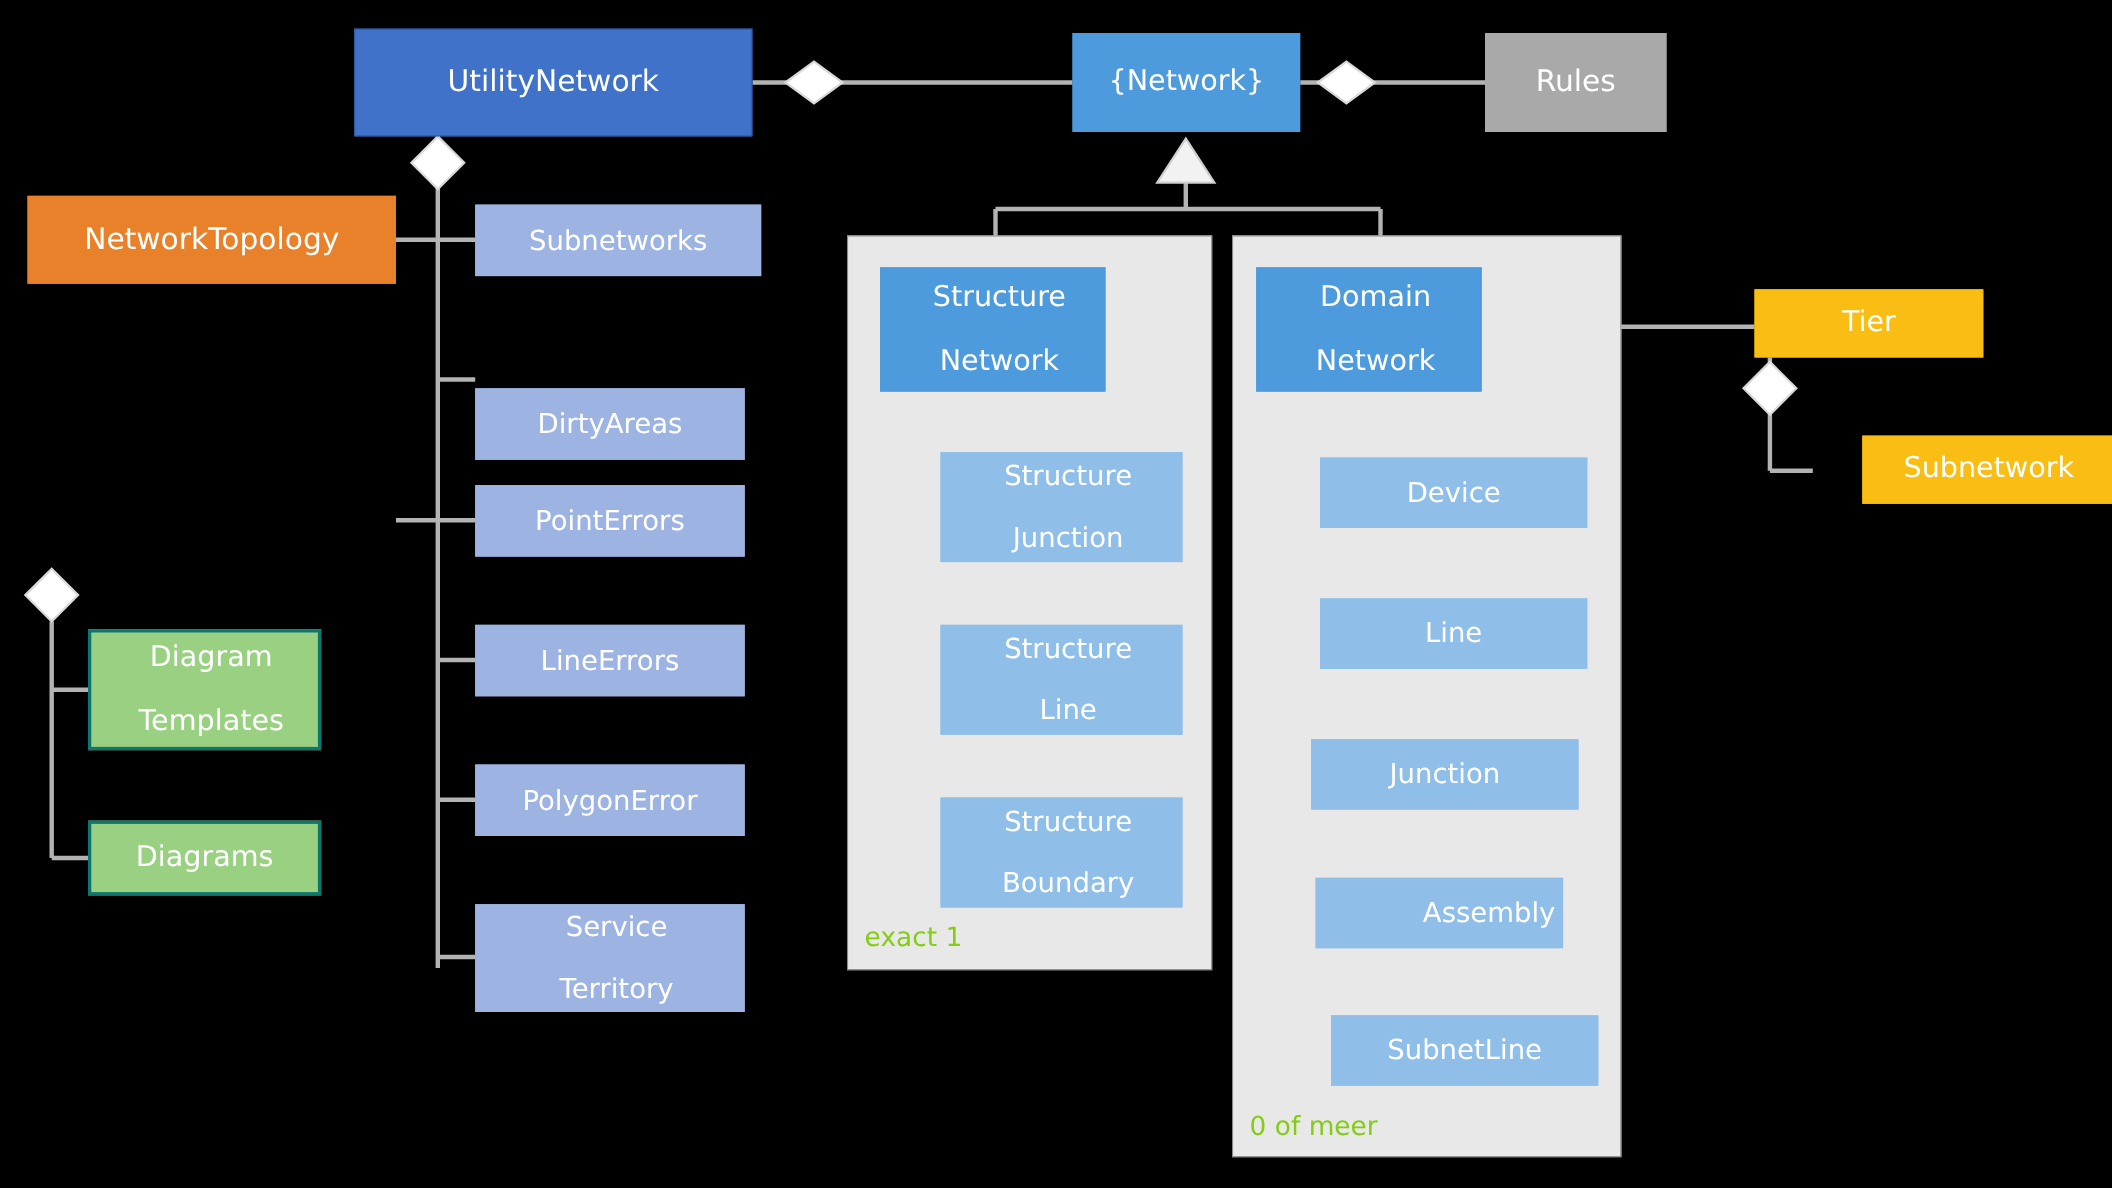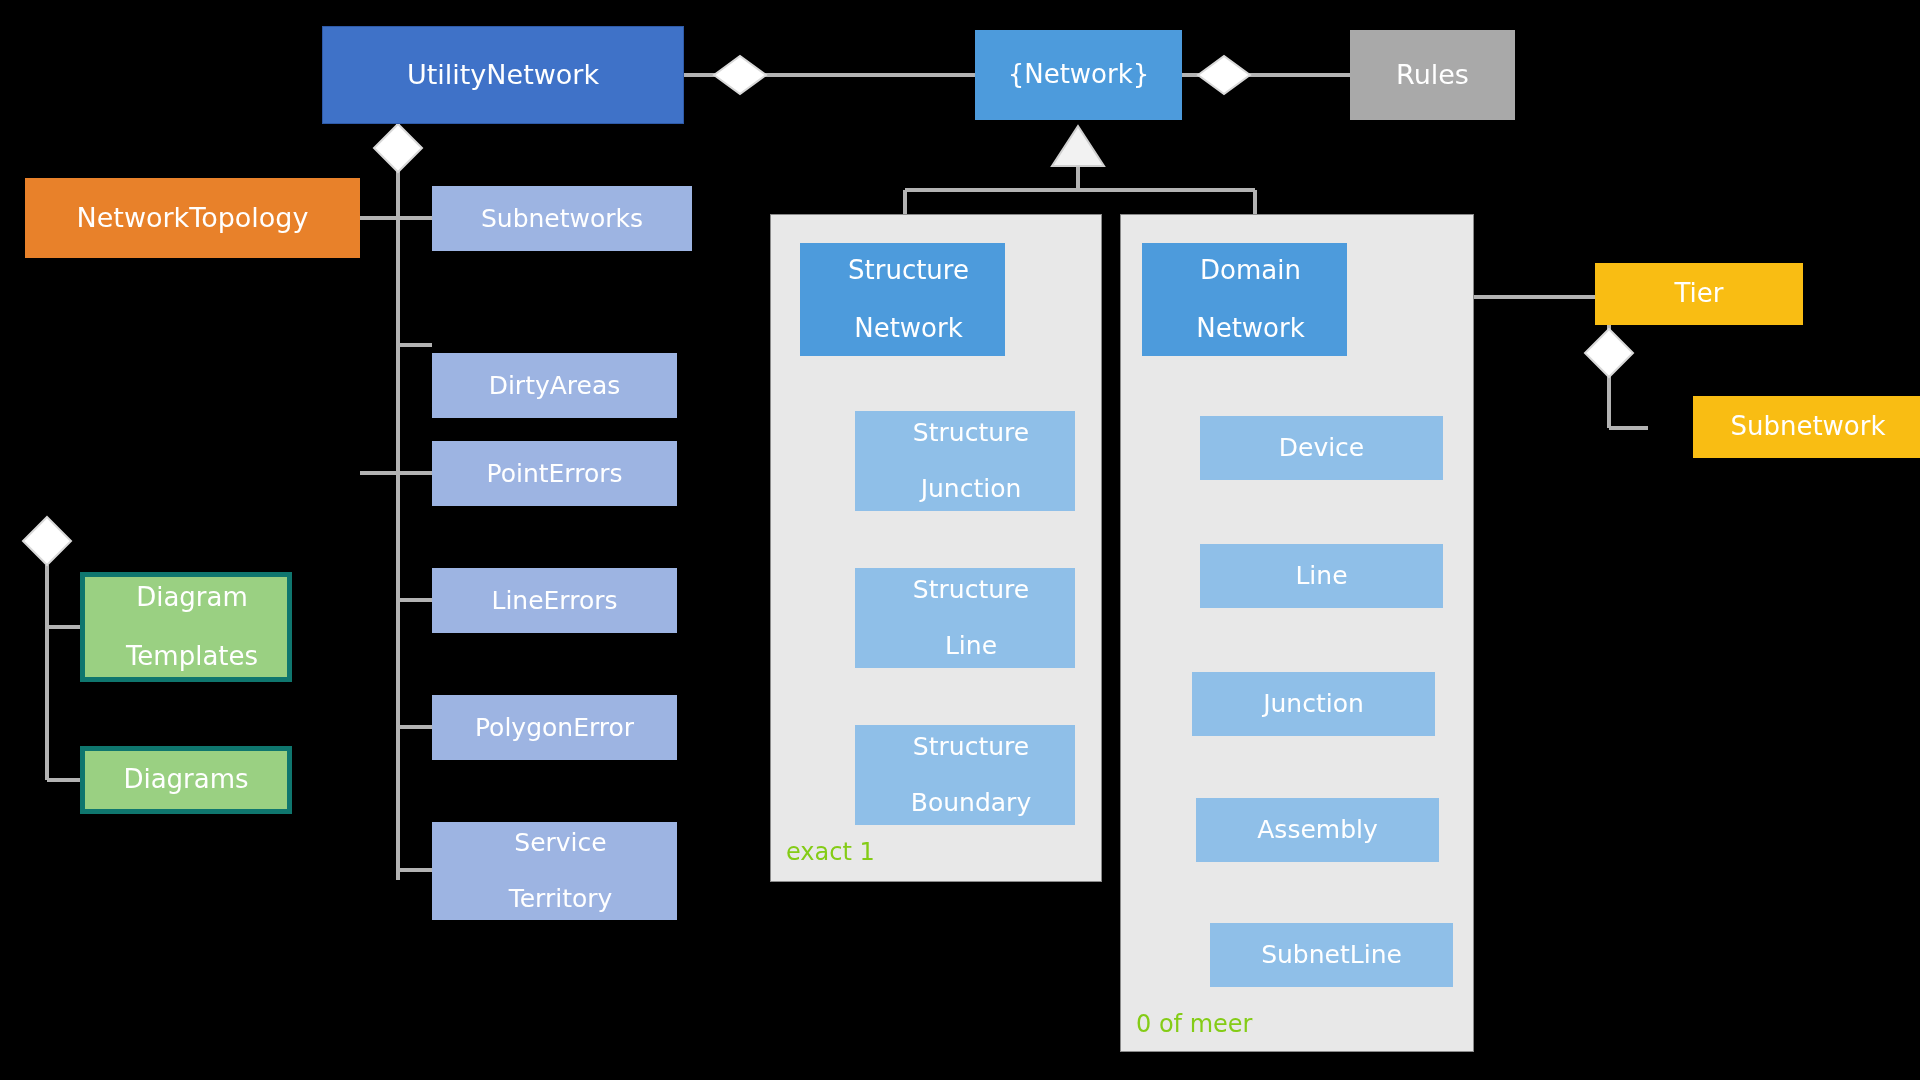--- a/index.html
+++ b/index.html
@@ -24,21 +24,21 @@
   .node span{display:block;width:100%;padding:0 6px;}
 
   
   .c-royal{background:#3f72c8;border:1px solid #2e5aa8;font-size:27px;}
   .c-sky  {background:#4d9bdc;border:1px solid #4d9bdc;font-size:26px;}
   .c-light{background:#8fbfe8;border:1px solid #8fbfe8;font-size:25px;}
   .c-periw{background:#9db4e2;border:1px solid #9db4e2;font-size:25px;}
   .c-grey {background:#a9a9a9;border:1px solid #a9a9a9;font-size:27px;}
   .c-orange{background:#e8812a;border:1px solid #e8812a;font-size:27px;}
   .c-green{background:#63ab42;border:1px solid #63ab42;font-size:27px;}
-  .c-lgreen{background:#9ad082;border:5px solid #0f766e;font-size:26px;}
+  .c-lgreen{background:#9ad082;border:3px solid #0f766e;font-size:26px;}
   .c-gold {background:#f9bd13;border:1px solid #f9bd13;font-size:26px;}
 
   
   .panel{
     position:absolute;
     background:#e8e8e8;
     border:1px solid #8a8a8a;
     z-index:2;
   }
   .panel-note{
@@ -219,21 +219,21 @@
   </div>
 
   <div class="node c-light" style="left:1200px;top:544px;width:243px;height:64px;">
     <span>Line</span>
   </div>
 
   <div class="node c-light" style="left:1192px;top:672px;width:243px;height:64px;">
     <span>Junction</span>
   </div>
 
-  <div class="node c-light" style="left:1196px;top:798px;width:243px;height:64px;">
+  <div class="node c-light" style="left:1196px;top:798px;width:225px;height:64px;text-align:right;">
     <span>Assembly</span>
   </div>
 
   <div class="node c-light" style="left:1210px;top:923px;width:243px;height:64px;text-align:center;">
     <span>SubnetLine</span>
   </div>
 
   <div class="panel-note" style="left:1136px;top:1010px;">0 of meer</div>
 
   <div class="node c-gold" style="left:1595px;top:263px;width:208px;height:62px;">

